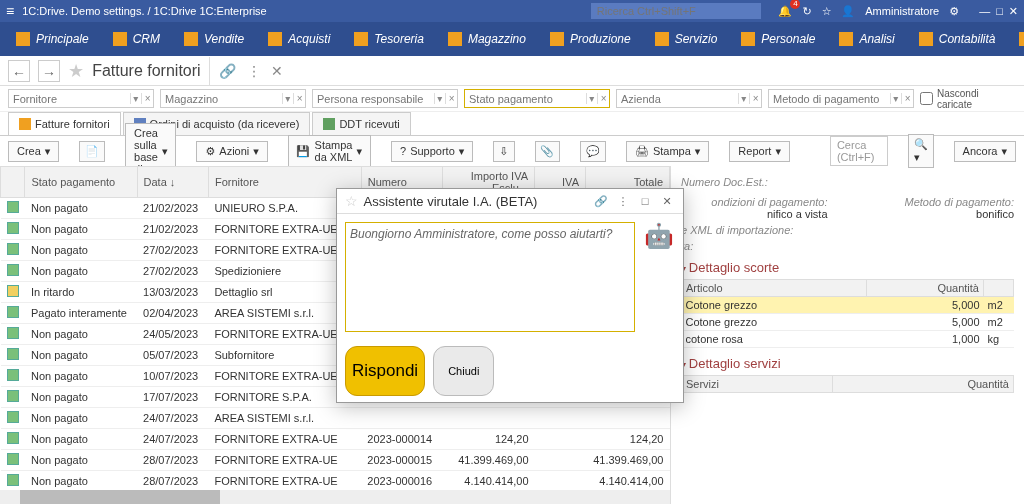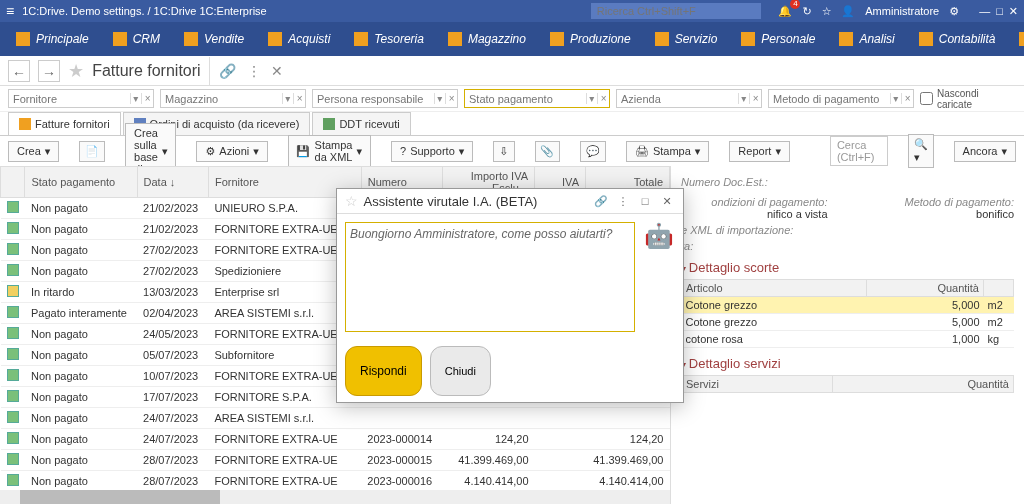--- a/index.html
+++ b/index.html
@@ -68,21 +68,21 @@
 
 .modal { position: absolute; top: 188px; left: 336px; width: 348px; background: #fff; border: 1px solid #999; box-shadow: 0 4px 20px rgba(0,0,0,0.25); z-index: 100; }
 .modal .hdr { display: flex; align-items: center; gap: 6px; padding: 4px 8px; border-bottom: 1px solid #ddd; }
 .modal .hdr .star { color: #ccc; font-size: 14px; }
 .modal .hdr .title { flex: 1; font-size: 13px; }
 .modal .hdr .wbtn { width: 16px; text-align: center; color: #666; font-size: 11px; }
 .modal .body { padding: 8px; display:flex; gap:8px; }
 .modal textarea { flex:1; height: 110px; border: 1px solid #d4b000; resize: none; padding: 4px; font-size: 12px; font-style: italic; color: #666; }
 .modal .bot { width:32px; font-size:24px; text-align:center; }
 .modal .ftr { padding: 6px 8px; display: flex; gap: 8px; }
-.modal .ftr .pbtn { background: #f0c000; border: 1px solid #c99a00; border-radius: 12px; padding: 3px 14px; font-size: 12px; }
+.modal .ftr .pbtn { background: #f0c000; border: 1px solid #c99a00; border-radius: 12px; padding: 3px 6px; font-size: 17px; }
 .modal .ftr .sbtn { background: #eaeaea; border: 1px solid #bbb; border-radius: 12px; padding: 18px 14px; font-size: 11px; }
 
 .badge { position:relative; }
 .badge::after { content:"4"; position:absolute; top:-6px; right:-8px; background:#e03020; color:#fff; font-size:8px; border-radius:50%; width:10px; height:10px; display:flex; align-items:center; justify-content:center; }
 </style>
 </head>
 <body>
 
 <div class="titlebar">
   <span class="burger">≡</span>
@@ -295,21 +295,21 @@
             <td>Spedizioniere</td>
             <td></td>
             <td class="num"></td>
             <td class="num"></td>
             <td class="num"></td>
           </tr>
           <tr>
             <td class="ic"><span class="doc y"></span></td>
             <td>In ritardo</td>
             <td>13/03/2023</td>
-            <td>Enterprise srl</td>
+            <td>Dettaglio srl</td>
             <td></td>
             <td class="num"></td>
             <td class="num"></td>
             <td class="num"></td>
           </tr>
           <tr>
             <td class="ic"><span class="doc"></span></td>
             <td>Pagato interamente</td>
             <td>02/04/2023</td>
             <td>AREA SISTEMI s.r.l.</td>

